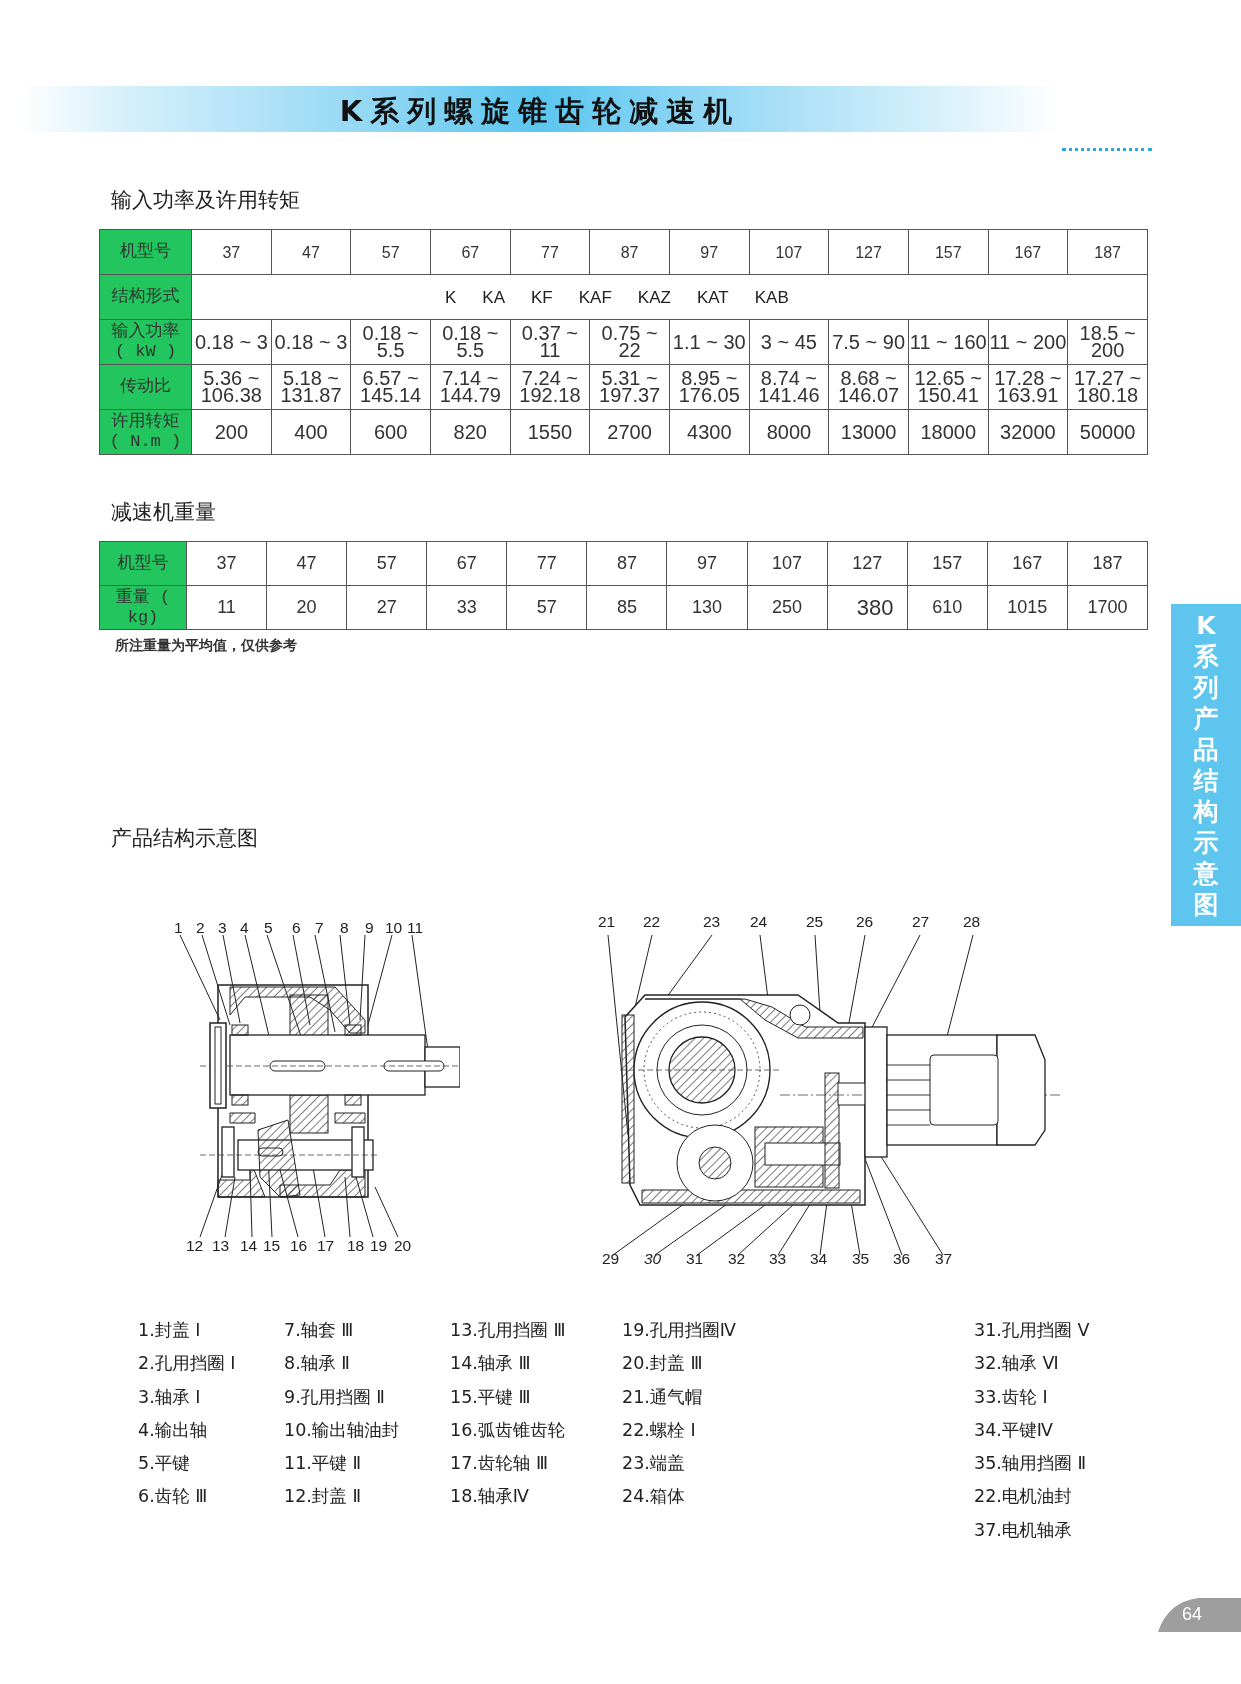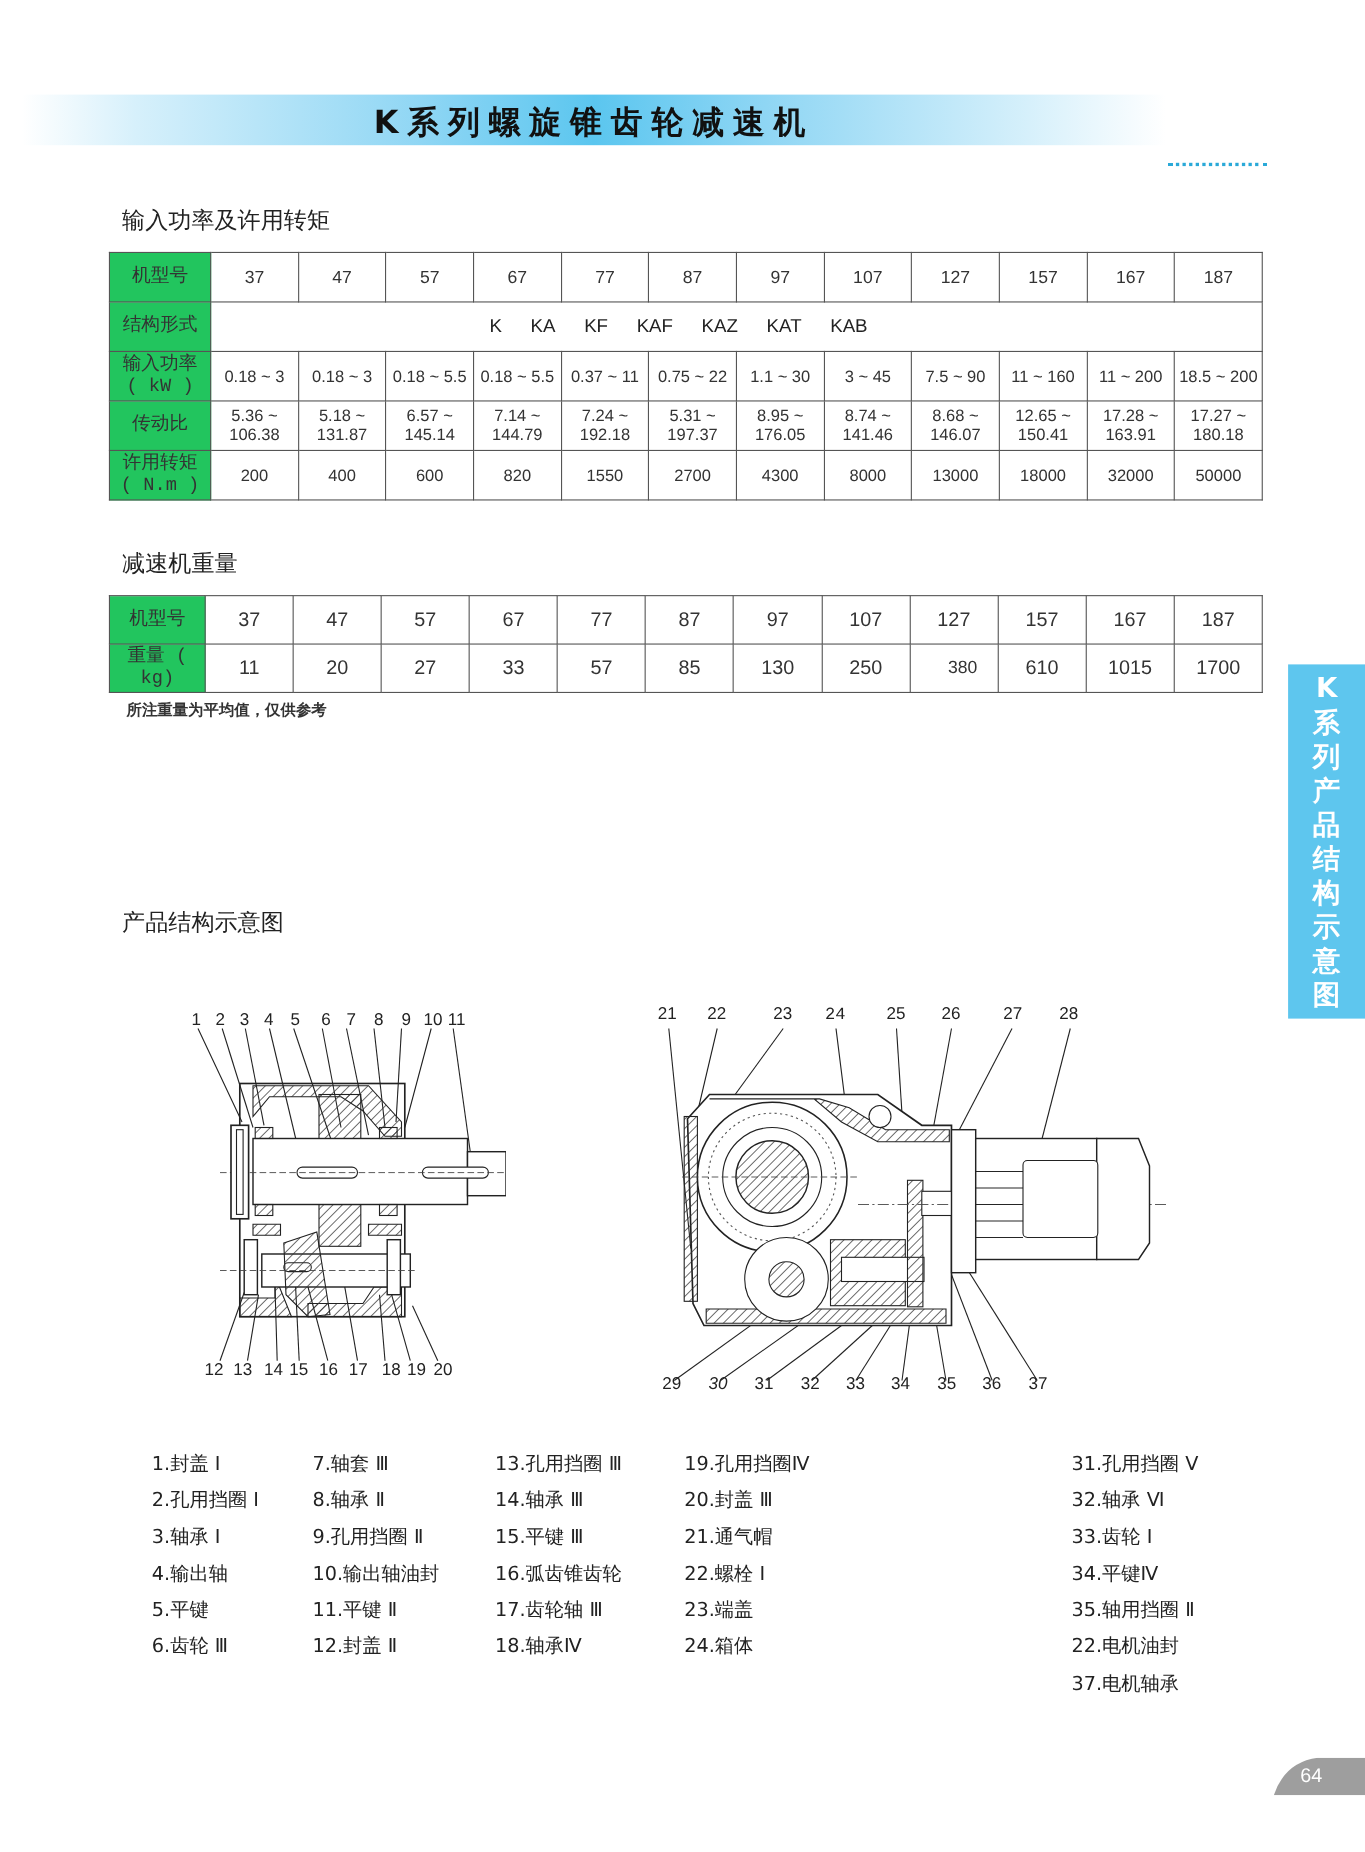--- a/index.html
+++ b/index.html
@@ -10,21 +10,21 @@
   .title-text { position:absolute; left:0; width:100%; top:6px; text-align:center;
     font-size:29px; letter-spacing:8px; font-weight:bold; color:#111; }
   .corner-mark { position:absolute; left:1062px; top:142px; width:90px; height:6px;
     border-bottom:3px dotted #2aa9d8; }
   .section-title { position:absolute; font-size:21px; color:#222; }
   table.spec { position:absolute; border-collapse:collapse; table-layout:fixed;
     font-family:"Liberation Sans","DejaVu Sans",sans-serif; color:#333; }
   table.spec td { border:1.5px solid #555; text-align:center; vertical-align:middle; padding:0;
     font-size:16px; line-height:17px; }
   table.spec td.hdr { background:#22c55e; font-family:Liberation Mono, monospace; font-size:17px; color:#333; line-height:20px; }
-  table.spec td.small { font-size:15px; line-height:17px; }
+  table.spec td.small { font-size:20px; line-height:17px; }
   .forms span { display:inline-block; margin:0 13px; font-size:17px; color:#222; }
   .note { position:absolute; left:115px; top:637px; font-size:14px; font-weight:bold; color:#333; }
   .side-tab { position:absolute; left:1171px; top:604px; width:70px; height:322px; background:#5ec6ee; }
   .side-tab .chars { position:absolute; left:0; width:100%; top:6px; text-align:center; color:#fff;
     font-weight:bold; font-size:25px; line-height:31px; }
   .diagram { position:absolute; }
   .callout { position:absolute; font-family:"Liberation Sans","DejaVu Sans",sans-serif; font-size:15.5px; color:#222; }
   .legend { position:absolute; left:138px; top:1318px; width:1000px; height:230px; }
   .legend .col { position:absolute; top:0; }
   .legend .item { height:33.3px; font-size:17.5px; color:#222; white-space:nowrap; }
@@ -183,21 +183,21 @@
   <tr style="height:44px;">
     <td class="hdr">重量 ( kg)</td>
   <td style="font-size: 18px;">11</td>
         <td style="font-size: 18px;">20</td>
         <td style="font-size: 18px;">27</td>
         <td style="font-size: 18px;">33</td>
         <td style="font-size: 18px;">57</td>
         <td style="font-size: 18px;">85</td>
         <td style="font-size: 18px;">130</td>
         <td style="font-size: 18px;">250</td>
-        <td style="font-size: 16px; padding-left: 16px;">380</td>
+        <td style="font-size: 22px; padding-left: 16px;">380</td>
         <td style="font-size: 18px;">610</td>
         <td style="font-size: 18px;">1015</td>
         <td style="font-size: 18px;">1700</td>
       </tr>
 </tbody>
   </table>
 
 <div class="note">所注重量为平均值，仅供参考</div>
 
 <div class="side-tab">
@@ -363,21 +363,21 @@
         <line x1="307" y1="165" x2="350" y2="165"></line>
         <line x1="307" y1="180" x2="350" y2="180"></line>
         <line x1="307" y1="195" x2="350" y2="195"></line>
         <line x1="307" y1="210" x2="350" y2="210"></line>
       </g>
   </svg>
   <div id="right-top-callouts">
       <span class="callout" style="left: 18px; top: -2px;">21</span>
       <span class="callout" style="left: 63px; top: -2px;">22</span>
       <span class="callout" style="left: 123px; top: -2px;">23</span>
-      <span class="callout" style="left: 170px; top: -2px; font-family: Liberation Mono, monospace;">24</span>
+      <span class="callout" style="left: 170px; top: -2px;">24</span>
       <span class="callout" style="left: 226px; top: -2px;">25</span>
       <span class="callout" style="left: 276px; top: -2px;">26</span>
       <span class="callout" style="left: 332px; top: -2px;">27</span>
       <span class="callout" style="left: 383px; top: -2px;">28</span>
     </div>
   <div id="right-bottom-callouts">
       <span class="callout" style="left: 22px; top: 335px;">29</span>
       <span class="callout" style="left: 64px; top: 335px; font-style: italic;">30</span>
       <span class="callout" style="left: 106px; top: 335px;">31</span>
       <span class="callout" style="left: 148px; top: 335px;">32</span>

